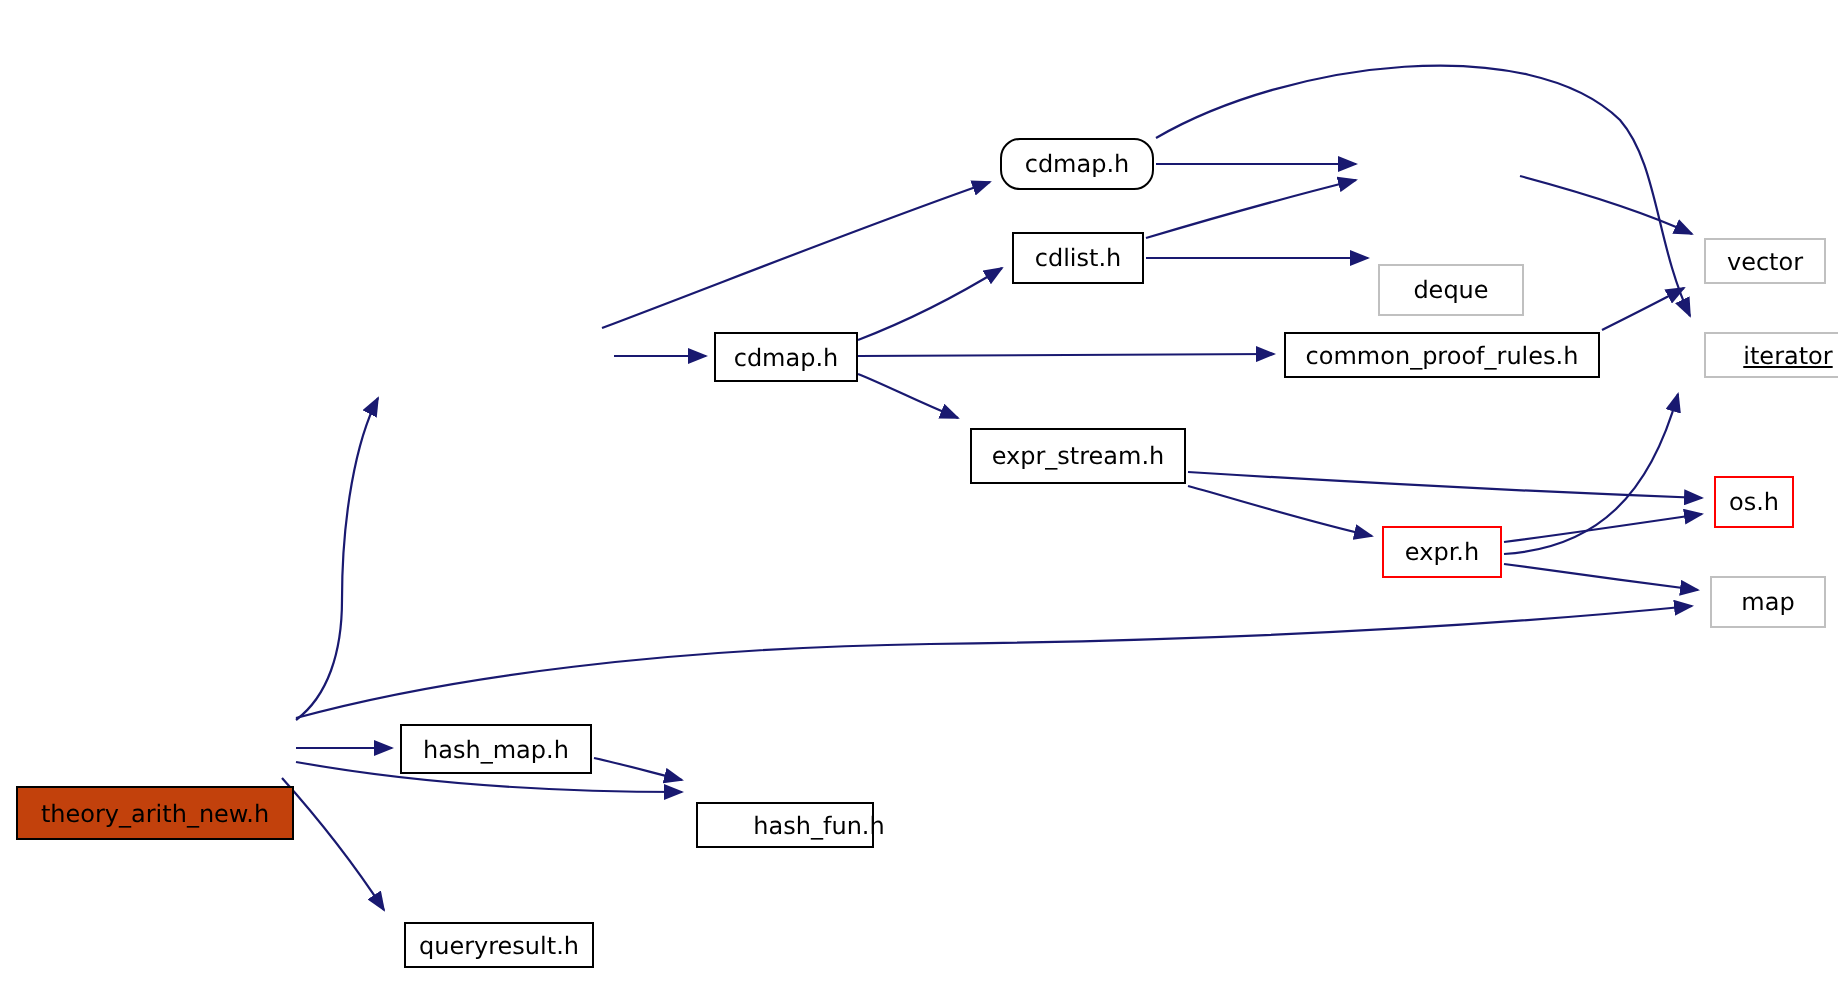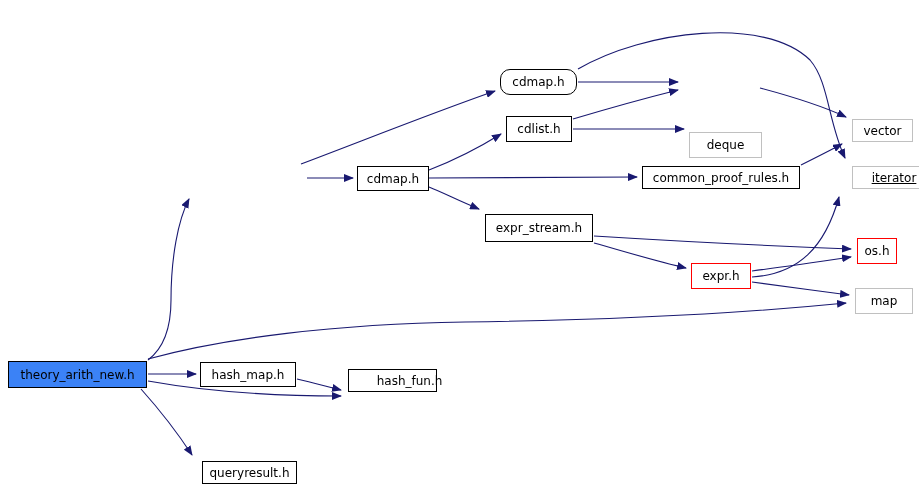--- a/index.html
+++ b/index.html
@@ -19,21 +19,21 @@
     background:#ffffff;
     border:1px solid #000000;
     color:#000000;
     font-size:12px;
     display:flex;
     align-items:center;
     justify-content:center;
     white-space:nowrap;
     z-index:2;
   }
-  .node.root   { background:#3b82f6; border-color:#000000; }
+  .node.root   { background:#c2410c; border-color:#000000;margin-top:32px; }
   .node.gray   { border-color:#c0c0c0; }
   .node.red    { border-color:#ff0000; }
 </style>
 </head>
 <body>
 
 <div id="canvas">
 
   <svg id="edges" width="919" height="492" viewBox="0 0 919 492" fill="none" xmlns="http://www.w3.org/2000/svg">
     <defs>
@@ -88,17 +88,17 @@
   <div class="node gray" style="left:852px; top:119px; width:61px; height:23px;">vector</div>
 
   <div class="node gray" style="left:852px; top:166px; width:84px; height:23px;text-decoration:underline;">iterator</div>
 
   <div class="node red" style="left:857px; top:238px; width:40px; height:26px;">os.h</div>
 
   <div class="node gray" style="left:855px; top:288px; width:58px; height:26px;">map</div>
 
   <div class="node" style="left:200px; top:362px; width:96px; height:25px;">hash_map.h</div>
 
-  <div class="node" style="left:348px; top:369px; width:89px; height:23px;padding-left:34px;">hash_fun.h</div>
+  <div class="node" style="left:348px; top:401px; width:89px; height:23px;padding-left:34px;">hash_fun.h</div>
 
   <div class="node" style="left:202px; top:461px; width:95px; height:23px;">queryresult.h</div>
 
 </div>
 
 </body></html>

